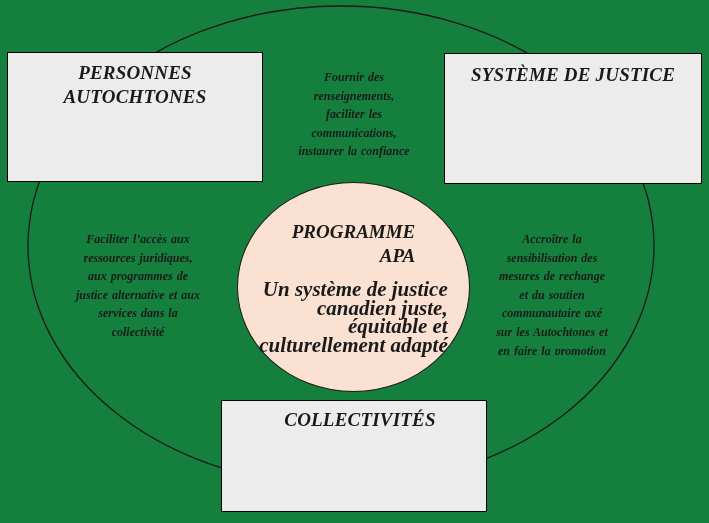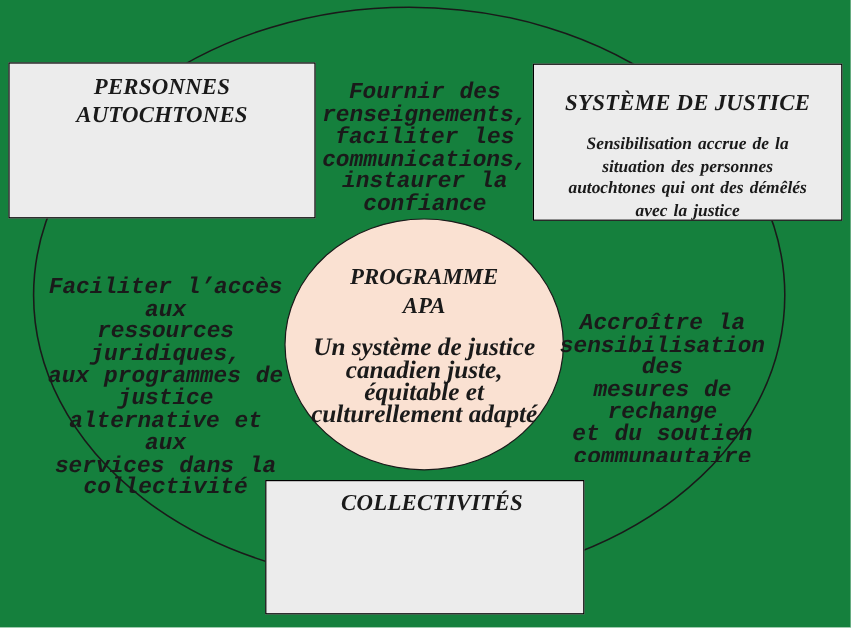--- a/index.html
+++ b/index.html
@@ -52,69 +52,67 @@
     letter-spacing: 0.2px;
   }
   .box-body {
     font-size: 14.5px;
     line-height: 18.5px;
     word-spacing: 1.5px;
   }
   .box-personnes   { left: 7px;   top: 52px;  width: 256px; height: 130px; padding-top: 8px; }
   .box-personnes .box-title { margin-bottom: 6px; }
   .box-justice     { left: 444px; top: 53px;  width: 258px; height: 131px; padding-top: 9px; }
-  .box-justice .box-title { margin-bottom: 12px; margin-top: 12px; }
+  .box-justice .box-title { margin-bottom: 12px; }
   .box-collectivites { left: 221px; top: 400px; width: 266px; height: 112px; padding-top: 7px; }
   .box-collectivites .box-title { margin-bottom: 9px; margin-left: 12px; }
   .center-circle {
     position: absolute;
     z-index: 2;
     left: 237px;
     top: 182px;
     width: 233px;
     height: 210px;
     box-sizing: border-box;
     background: var(--circle-fill);
     border: 1.6px solid #1a1a1a;
     border-radius: 50%;
     display: flex;
     flex-direction: column;
     align-items: center;
     justify-content: center;
-    text-align: center;
+    text-align: right;
   }
   .circle-title {
     font-size: 19px;
     line-height: 24px;
     margin-bottom: 12px;
   }
   .circle-body {
     font-size: 21px;
     line-height: 18.5px;
   }
   .free-label {
     position: absolute;
     z-index: 2;
     text-align: center;
-    font-size: 19px;
+    font-size: 12px;
     line-height: 18.6px;
     word-spacing: 1px;
-    font-family: Liberation Mono, monospace;
   }
   .label-top   { left: 262px; top: 68px;  width: 184px; }
   .label-left  { left: 38px;  top: 230px; width: 200px; text-align: center; }
   .label-right-clip {
     position: absolute;
     z-index: 2;
     left: 456px;
     top: 230px;
     width: 192px;
     height: 125px;
     overflow: hidden;
-    margin-top: 30px;
   }
   .label-right-clip .free-label {
     position: static;
     width: 192px;
   }
 </style>
 </head>
 <body>
 
 <div class="canvas">
@@ -123,24 +121,20 @@
     <ellipse cx="341" cy="246" rx="313" ry="240"></ellipse>
   </svg>
 
   <div class="box box-personnes">
     <div class="box-title lines">PERSONNES
 AUTOCHTONES</div>
   </div>
 
   <div class="box box-justice">
     <div class="box-title lines">SYSTÈME DE JUSTICE</div>
-    <div class="box-body lines">Sensibilisation accrue de la
-situation des personnes
-autochtones qui ont des démêlés
-avec la justice</div>
   </div>
 
   <div class="box box-collectivites">
     <div class="box-title lines">COLLECTIVITÉS</div>
   </div>
 
   <div class="center-circle">
     <div class="circle-title lines">PROGRAMME
 APA</div>
     <div class="circle-body lines">Un système de justice

